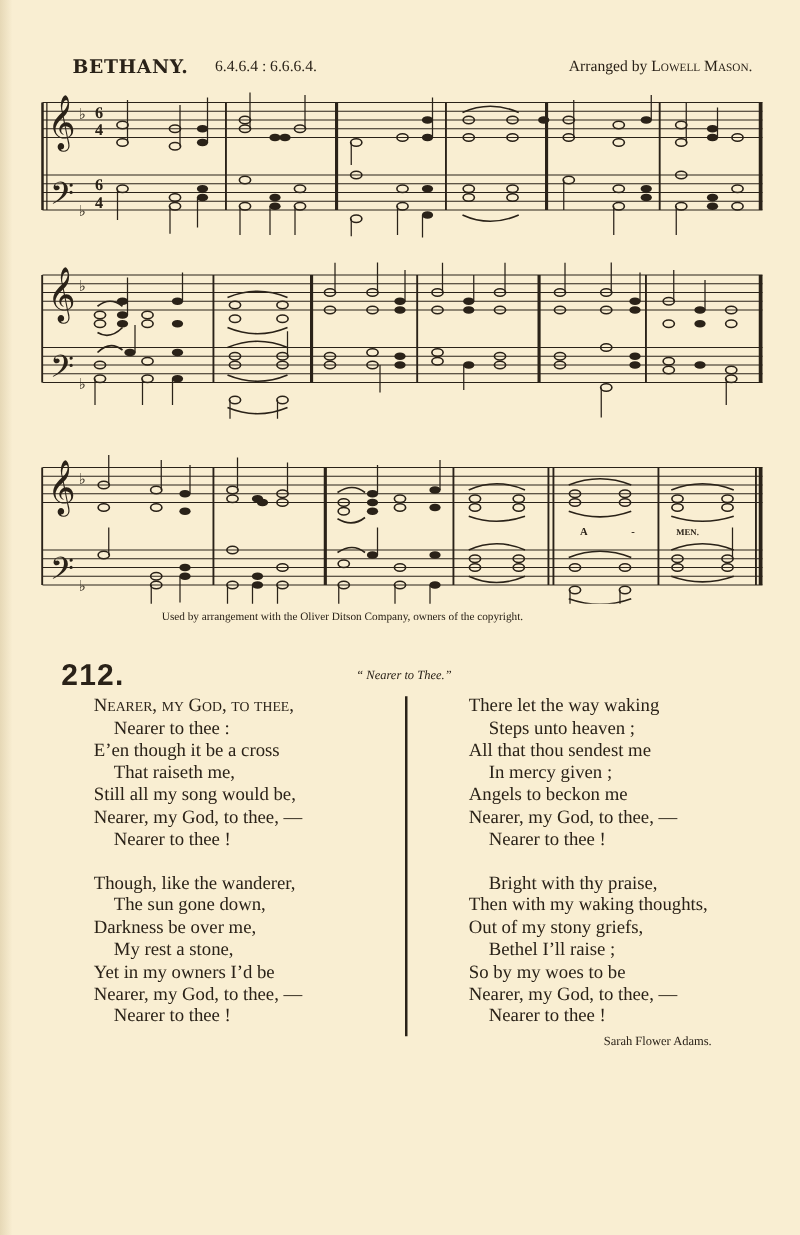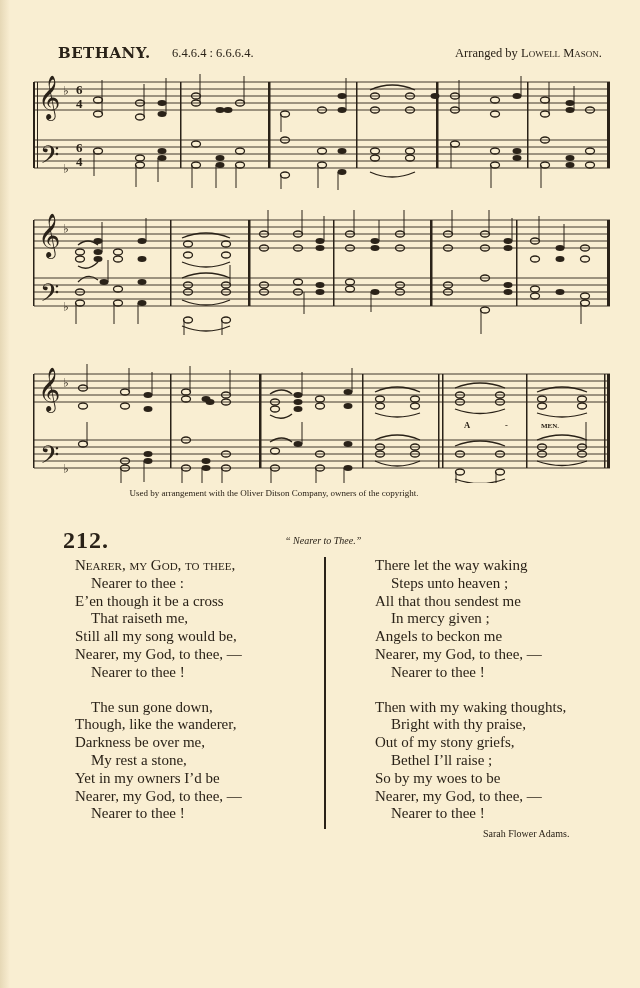--- a/index.html
+++ b/index.html
@@ -8,21 +8,21 @@
   .edge{position:absolute;left:0;top:0;width:10px;height:988px;
         background:linear-gradient(90deg,#e6d8b6,#f9eed2);}
   .header{position:absolute;top:44px;left:58px;right:38px;height:20px;text-align:right;}
   .tune{position:absolute;left:0;top:0;font-family:"DejaVu Serif",serif;font-weight:bold;font-size:15px;letter-spacing:0.5px;}
   .meter{position:absolute;left:114px;top:2px;font-size:12.5px;}
   .arranger{position:absolute;right:0;top:2px;font-size:12.5px;font-family:Liberation Serif, serif;}
   .sc{font-variant:small-caps;}
   .system{position:absolute;left:30px;width:586px;}
   .system svg{display:block;}
   .copyright{position:absolute;top:488px;left:0;width:548px;text-align:center;font-size:9px;}
-  .hymn-num{position:absolute;left:63px;top:527px;font-family:Liberation Serif, serif;font-weight:bold;font-size:24px;letter-spacing:1px;}
+  .hymn-num{position:absolute;left:49px;top:527px;font-family:Liberation Sans, sans-serif;font-weight:bold;font-size:24px;letter-spacing:1px;}
   .hymn-title{position:absolute;left:285px;top:523px;font-size:10px;font-style:italic;margin-top:12px;}
   .divider{position:absolute;left:324px;top:557px;width:2px;height:272px;background:#2a2218;}
   .col{position:absolute;font-size:15px;line-height:17.8px;}
   .col .line{white-space:nowrap;}
   .col .ind{padding-left:16px;}
   .col .stanza{margin-bottom:17px;}
   .author{position:absolute;left:483px;top:828px;font-size:10px;}
 </style>
 </head>
 <body>
@@ -454,43 +454,43 @@
   <div class="stanza">
     <div class="line sc">Nearer, my God, to thee,</div>
     <div class="line ind">Nearer to thee :</div>
     <div class="line">E’en though it be a cross</div>
     <div class="line ind">That raiseth me,</div>
     <div class="line">Still all my song would be,</div>
     <div class="line">Nearer, my God, to thee, —</div>
     <div class="line ind">Nearer to thee !</div>
   </div>
   <div class="stanza">
+    <div class="line">Though, like the wanderer,</div>
     <div class="line ind">The sun gone down,</div>
-    <div class="line">Though, like the wanderer,</div>
     <div class="line">Darkness be over me,</div>
     <div class="line ind">My rest a stone,</div>
     <div class="line">Yet in my owners I’d be</div>
     <div class="line">Nearer, my God, to thee, —</div>
     <div class="line ind">Nearer to thee !</div>
   </div>
 </div>
 
 <div class="col" style="left:375px;top:557px;">
   <div class="stanza">
     <div class="line">There let the way waking</div>
     <div class="line ind">Steps unto heaven ;</div>
     <div class="line">All that thou sendest me</div>
     <div class="line ind">In mercy given ;</div>
     <div class="line">Angels to beckon me</div>
     <div class="line">Nearer, my God, to thee, —</div>
     <div class="line ind">Nearer to thee !</div>
   </div>
   <div class="stanza">
+    <div class="line ind">Bright with thy praise,</div>
     <div class="line">Then with my waking thoughts,</div>
-    <div class="line ind">Bright with thy praise,</div>
     <div class="line">Out of my stony griefs,</div>
     <div class="line ind">Bethel I’ll raise ;</div>
     <div class="line">So by my woes to be</div>
     <div class="line">Nearer, my God, to thee, —</div>
     <div class="line ind">Nearer to thee !</div>
   </div>
 </div>
 
 <div class="author">Sarah Flower Adams.</div>
 

